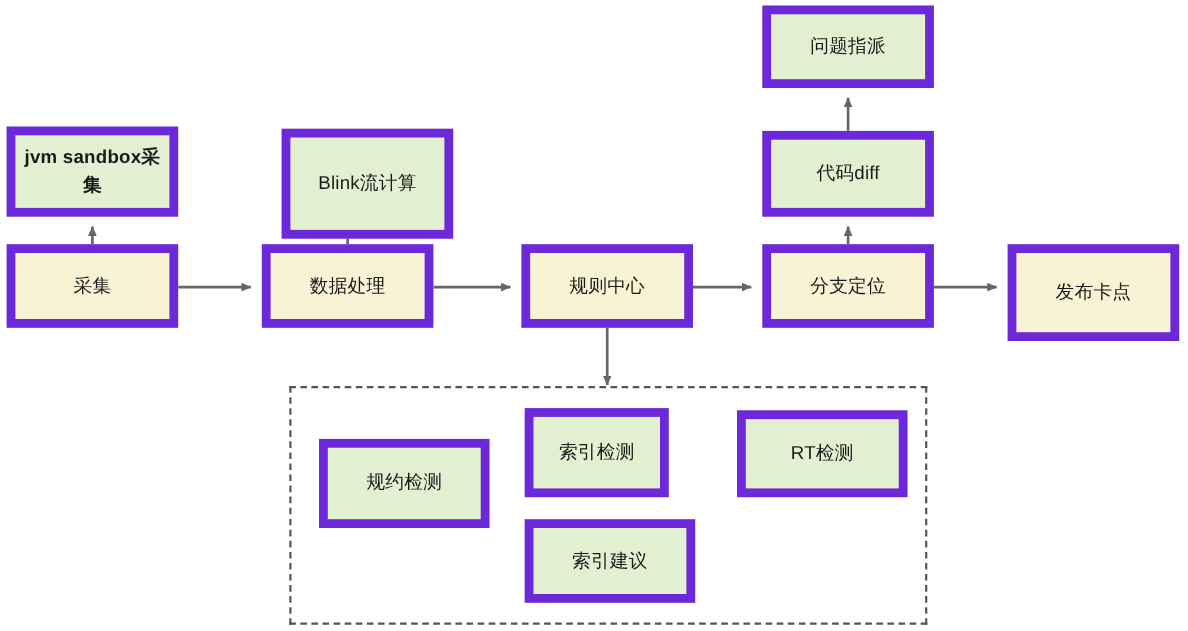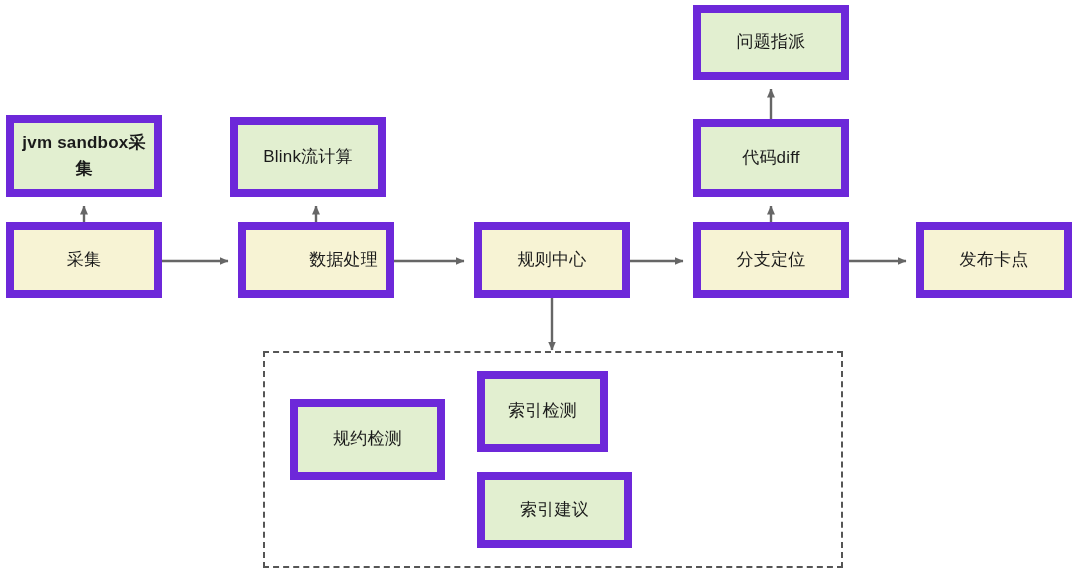--- a/index.html
+++ b/index.html
@@ -100,58 +100,61 @@
       <line x1="552" y1="298" x2="552" y2="350" stroke="#666666" stroke-width="2.4" marker-end="url(#arrowhead)"></line>
     </g>
   </svg>
 
   <div class="group-box" id="group-detection" style="left: 263px; top: 351px; width: 580px; height: 217px;"></div>
 
   <div class="node green" id="n-collect_source" style="left: 6px; top: 115px; width: 156px; height: 82px; font-weight: bold;">
     <span class="label">jvm sandbox采集</span>
   </div>
 
-  <div class="node green" id="n-blink_stream" style="left: 230px; top: 117px; width: 156px; height: 80px;">
+  <div class="node green" id="n-blink_stream" style="left: 256px; top: 117px; width: 156px; height: 100px;">
     <span class="label">Blink流计算</span>
   </div>
 
   <div class="node green" id="n-issue_assign" style="left: 693px; top: 5px; width: 156px; height: 75px;">
     <span class="label">问题指派</span>
   </div>
 
   <div class="node green" id="n-code_diff" style="left: 693px; top: 119px; width: 156px; height: 78px;">
     <span class="label">代码diff</span>
   </div>
 
   <div class="node yellow" id="n-collect" style="left: 6px; top: 222px; width: 156px; height: 76px;">
     <span class="label">采集</span>
   </div>
 
-  <div class="node yellow" id="n-data_process" style="left: 238px; top: 222px; width: 156px; height: 76px; text-align: right;">
+  <div class="node yellow" id="n-data_process" style="left: 238px; top: 222px; width: 156px; height: 76px;">
     <span class="label">数据处理</span>
   </div>
 
   <div class="node yellow" id="n-rule_center" style="left: 474px; top: 222px; width: 156px; height: 76px;">
     <span class="label">规则中心</span>
   </div>
 
   <div class="node yellow" id="n-branch_locate" style="left: 693px; top: 222px; width: 156px; height: 76px; text-align: center;">
     <span class="label">分支定位</span>
   </div>
 
-  <div class="node yellow" id="n-release_gate" style="left: 916px; top: 222px; width: 156px; height: 76px;">
+  <div class="node yellow" id="n-release_gate" style="left: 916px; top: 222px; width: 156px; height: 88px;">
     <span class="label">发布卡点</span>
   </div>
 
   <div class="node green" id="n-spec_check" style="left: 290px; top: 371px; width: 155px; height: 81px; margin-top: 28px;">
     <span class="label">规约检测</span>
   </div>
 
   <div class="node green" id="n-index_check" style="left: 477px; top: 371px; width: 131px; height: 81px;">
     <span class="label">索引检测</span>
   </div>
 
+  <div class="node green" id="n-rt_check" style="left: 670px; top: 373px; width: 155px; height: 79px;">
+    <span class="label">RT检测</span>
+  </div>
 
   <div class="node green" id="n-index_advice" style="left: 477px; top: 472px; width: 155px; height: 76px;">
     <span class="label">索引建议</span>
   </div>
 
 </div>
 
 </body></html>

